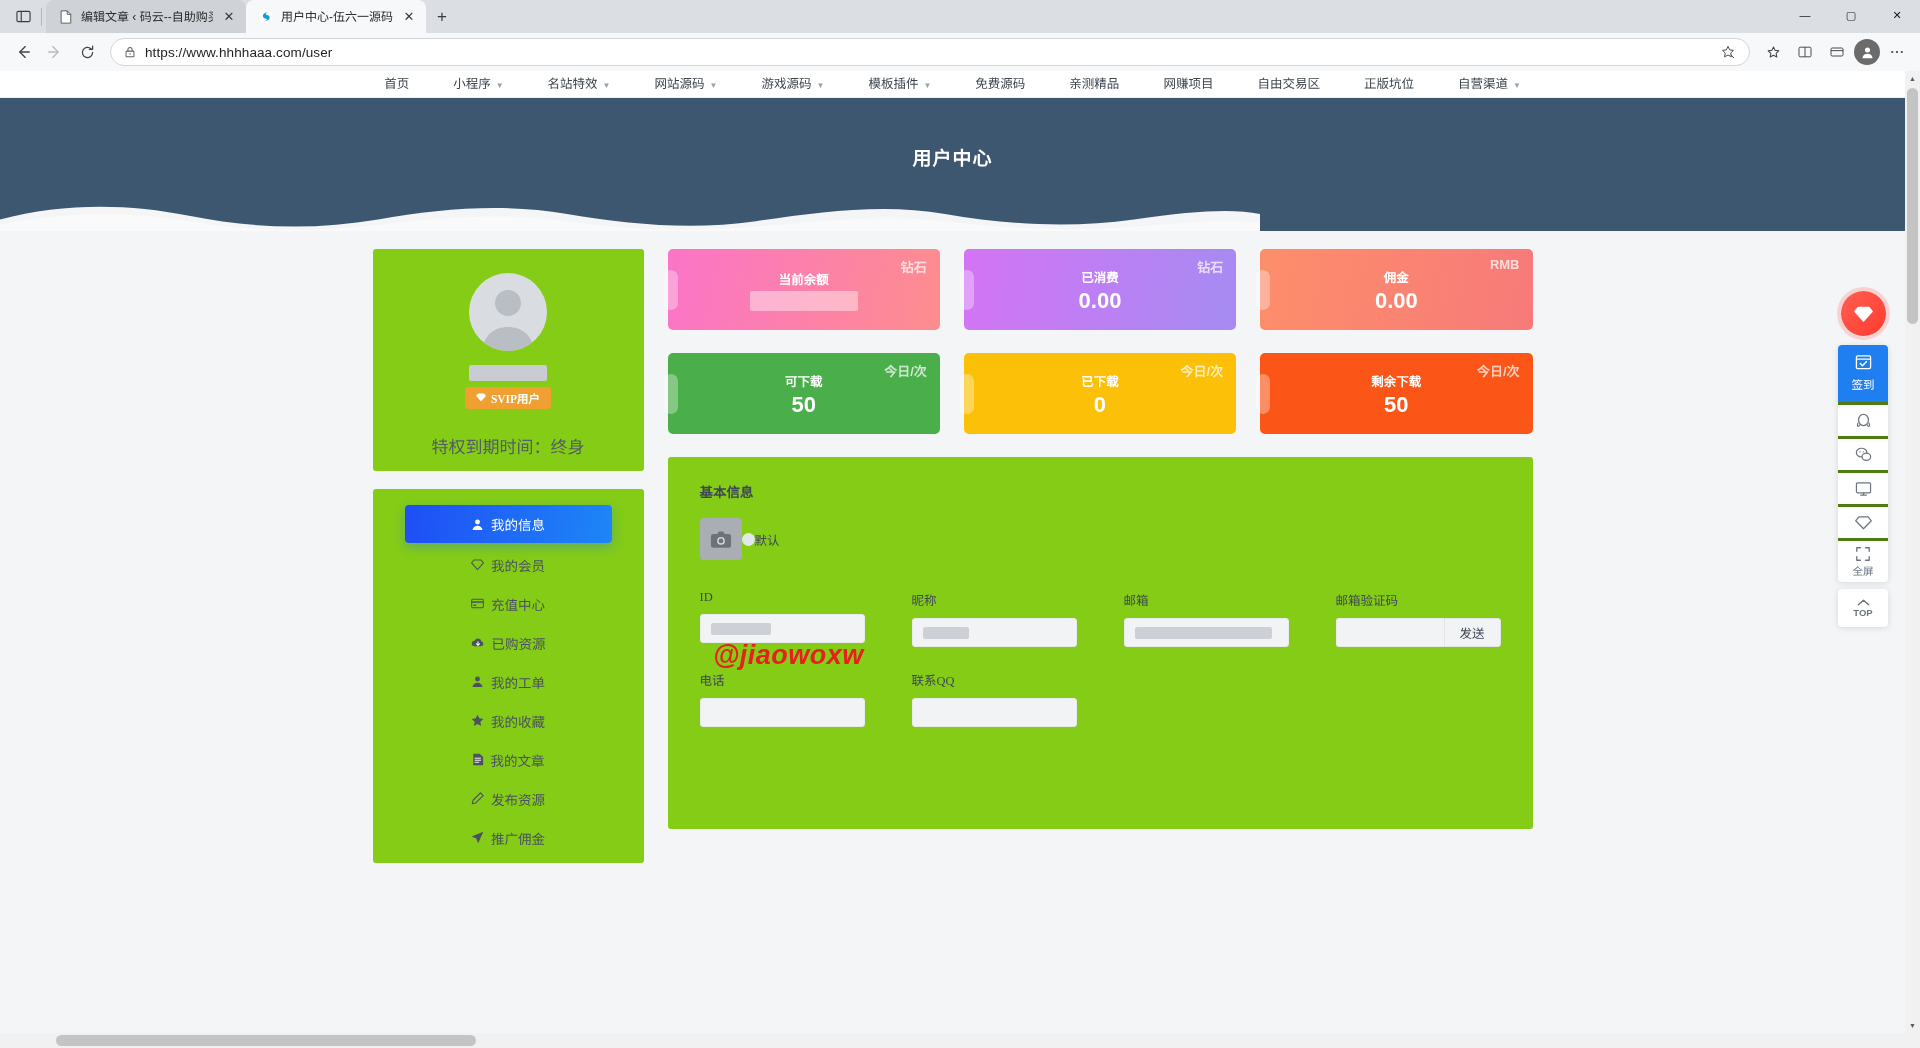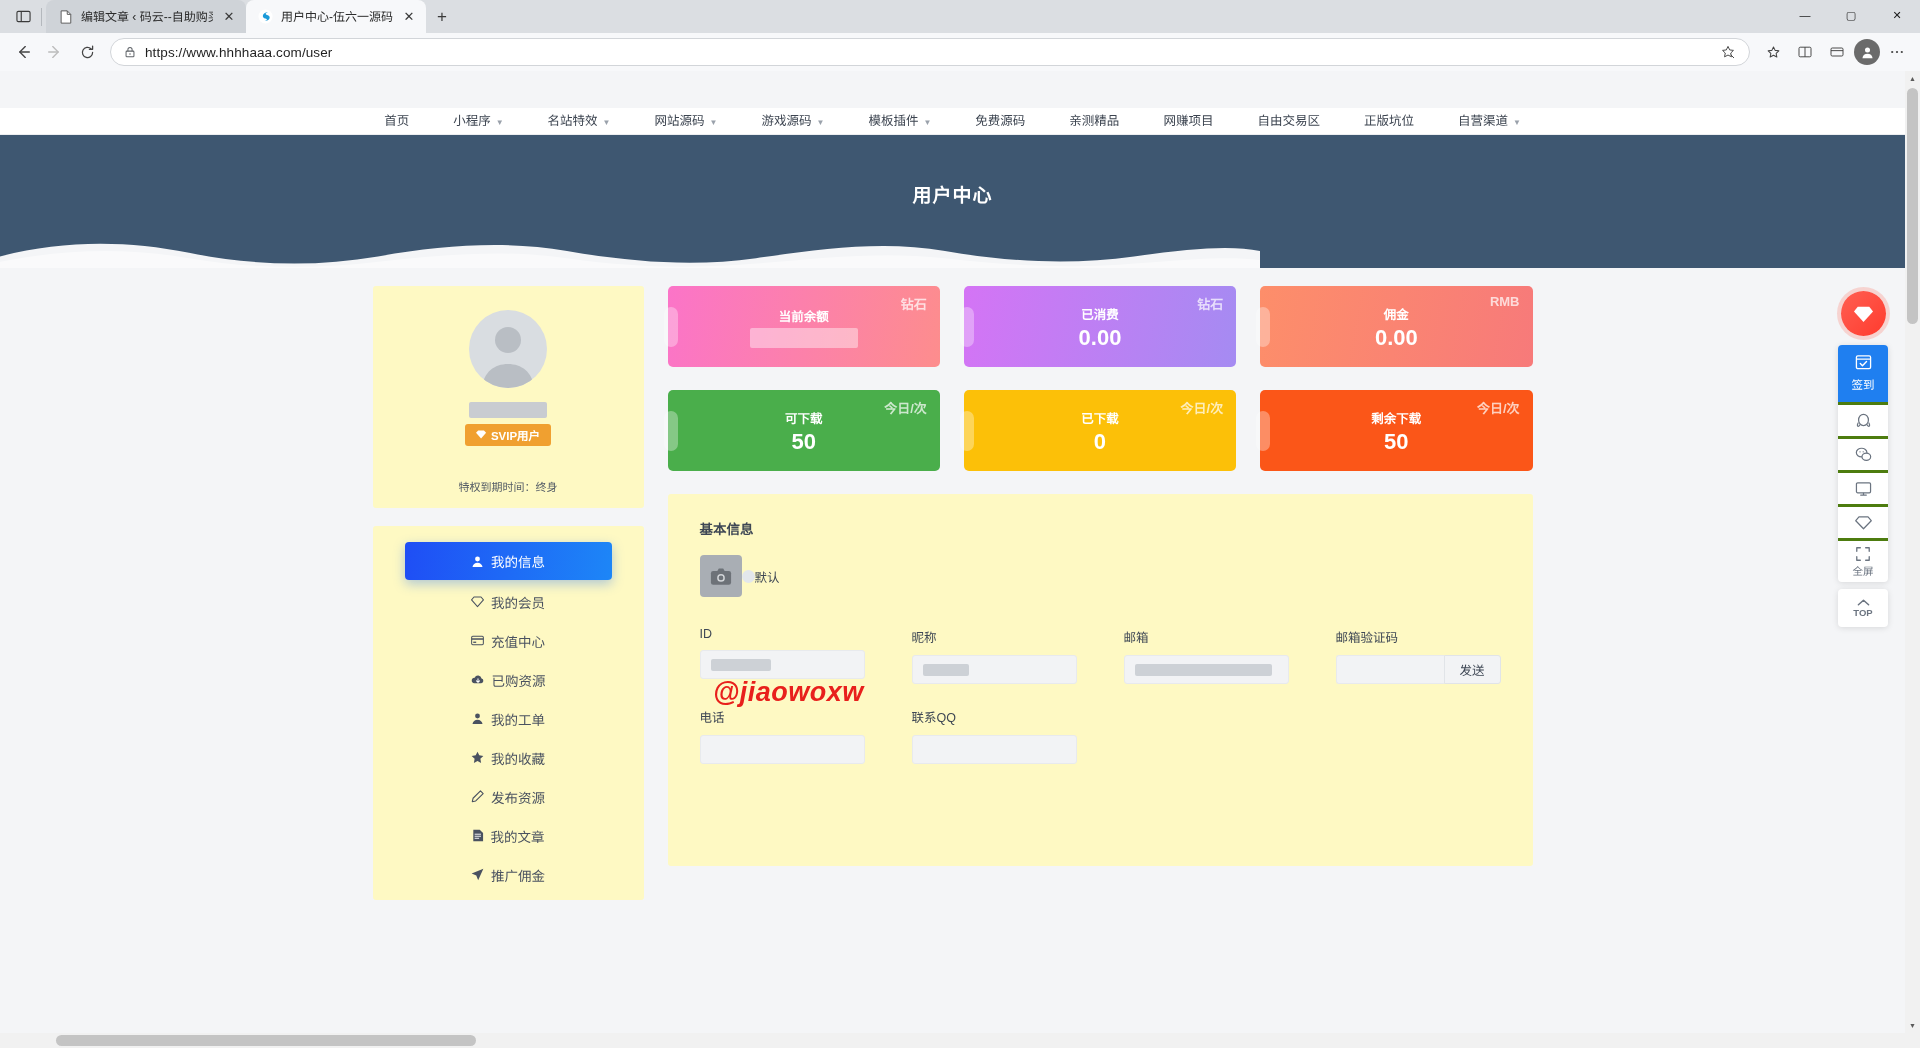--- a/index.html
+++ b/index.html
@@ -57,21 +57,21 @@
   .tb-right { display: flex; align-items: center; gap: 2px; }
   .avatar-btn { width:26px;height:26px;border-radius:50%;background:#6b6b6b;display:flex;align-items:center;justify-content:center;color:#fff; }
 
   
   .viewport { flex: 1 1 auto; position: relative; overflow: hidden; background: #f4f5f7; }
   .page { position:absolute; inset:0 15px 12px 0; overflow:hidden; }
 
   
   .sitenav {
     height: 27px; background: #ffffff; display: flex; align-items: center;
-    justify-content: center; gap: 12px; border-bottom: 1px solid #eceef0; margin-top: 37px;
+    justify-content: center; gap: 12px; border-bottom: 1px solid #eceef0;
   }
   .nav-item {
     font-size: 12.5px; color: #3c4450; padding: 0 16px; display:flex; align-items:center; gap:5px;
     line-height: 27px; white-space: nowrap;
   }
   .caret { font-size: 8px; color:#9aa1ab; position:relative; top:1px; }
 
   
   .hero {
     position: relative; height: 133px; background: #3e5771; overflow: hidden;
@@ -79,33 +79,33 @@
   }
   .hero h1 { color: #ffffff; font-size: 19px; font-weight: bold; letter-spacing: 1px; position:relative; top:-8px;}
   .hero-wave { position: absolute; left:0; right:0; bottom:-1px; height:36px; }
 
   
   .content { background: #f4f5f7; height: calc(100% - 160px); position: relative; }
   .container { width: 1160px; margin: 0 auto; padding-top: 18px; display: flex; gap: 24px; }
   .col-left { width: 271px; flex: 0 0 271px; }
   .col-right { flex: 1 1 auto; }
 
-  .card { background: #fef9c3; border-radius: 3px; }
+  .card { background: #84cc16; border-radius: 3px; font-family: Liberation Serif, serif; }
 
   .profile-card { padding: 24px 0 22px; text-align: center; height: 222px; }
   .pf-avatar {
     width: 78px; height: 78px; border-radius: 50%; background: #d9dde1;
     margin: 0 auto 14px; display:flex; align-items:flex-end; justify-content:center; overflow:hidden;
   }
   .pf-name { width:78px;height:16px;background:#c9ccd1;margin:0 auto 6px;border-radius:2px; }
   .pf-badge {
     display:inline-flex; align-items:center; gap:4px; background:#f0a030; color:#fff;
     font-size:11.5px; padding:3px 11px; border-radius:3px; font-weight:bold;
   }
-  .pf-expire { font-size: 11px; color: #545c66; margin-top: 32px; }
+  .pf-expire { font-size: 17px; color: #545c66; margin-top: 24px; }
 
   .menu-card { margin-top: 18px; padding: 16px 0 6px; }
   .menu-item {
     height: 39px; display:flex; align-items:center; justify-content:center; gap:7px;
     font-size: 13.5px; color: #4a5260; margin: 0 32px;
   }
   .menu-item.active {
     background: linear-gradient(96deg, #1f4ef5 0%, #1d86f7 100%);
     color:#fff; border-radius: 4px; height: 38px; margin-bottom: 2px;
     box-shadow: 0 4px 12px rgba(32,110,245,.35);
@@ -435,34 +435,34 @@
               <div class="menu-item">
                 <span class="mi-icon">
                     <svg width="13" height="13" viewBox="0 0 14 14">
                       <path d="M7 0.7l1.9 4 4.4.6-3.2 3.1.8 4.4L7 10.7 3.1 12.8l.8-4.4L0.7 5.3l4.4-.6z" fill="currentColor"></path>
                     </svg>
                   </span>
                 <span>我的收藏</span>
               </div>
               <div class="menu-item">
                 <span class="mi-icon">
-                    <svg width="13" height="13" viewBox="0 0 14 14">
-                      <path d="M10.2 0.9l2.9 2.9-8 8-3.7.8.8-3.7z" fill="none" stroke="currentColor" stroke-width="1.2" stroke-linejoin="round"></path>
-                    </svg>
-                  </span>
-                <span>发布资源</span>
-              </div>
-              <div class="menu-item">
-                <span class="mi-icon">
                     <svg width="12" height="13" viewBox="0 0 13 14">
                       <path d="M1.4 0.7h7L12 4.2v9.1H1.4z" fill="currentColor"></path>
                       <path d="M3.3 5.6h6M3.3 7.8h6M3.3 10h4" stroke="#fff" stroke-width="1" stroke-linecap="round"></path>
                     </svg>
                   </span>
                 <span>我的文章</span>
+              </div>
+              <div class="menu-item">
+                <span class="mi-icon">
+                    <svg width="13" height="13" viewBox="0 0 14 14">
+                      <path d="M10.2 0.9l2.9 2.9-8 8-3.7.8.8-3.7z" fill="none" stroke="currentColor" stroke-width="1.2" stroke-linejoin="round"></path>
+                    </svg>
+                  </span>
+                <span>发布资源</span>
               </div>
               <div class="menu-item">
                 <span class="mi-icon">
                     <svg width="13" height="13" viewBox="0 0 14 14">
                       <path d="M13.3 0.7L0.7 6l5 2.1 2 5.2z" fill="currentColor"></path>
                     </svg>
                   </span>
                 <span>推广佣金</span>
               </div>
             </div>

